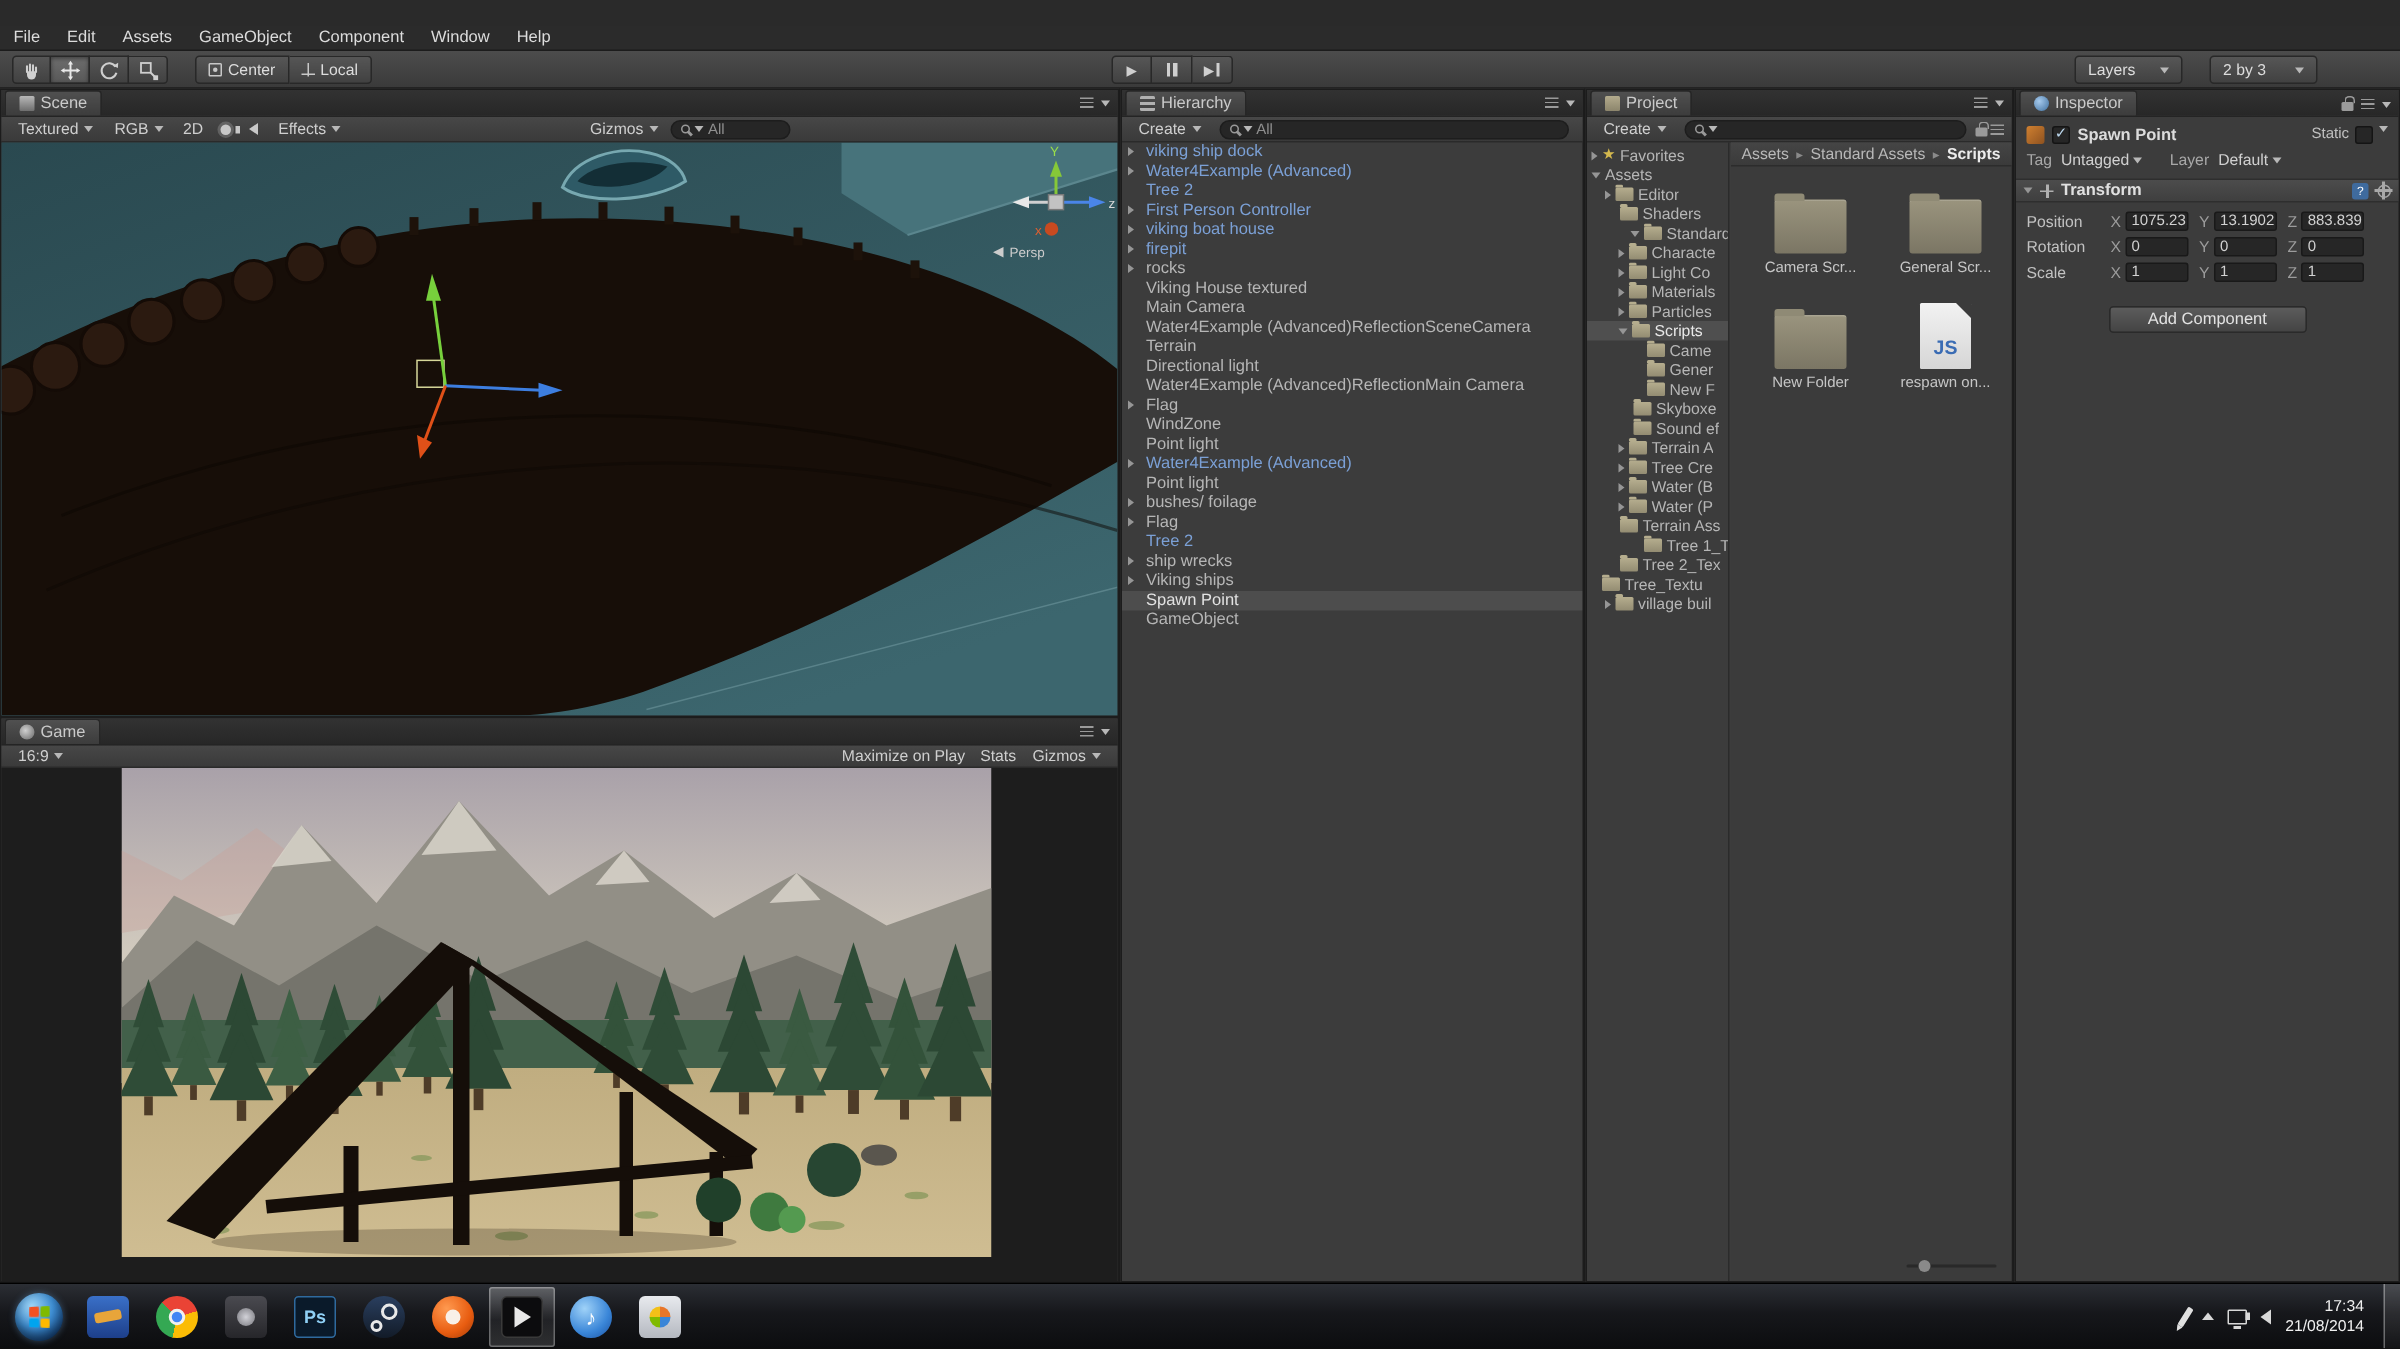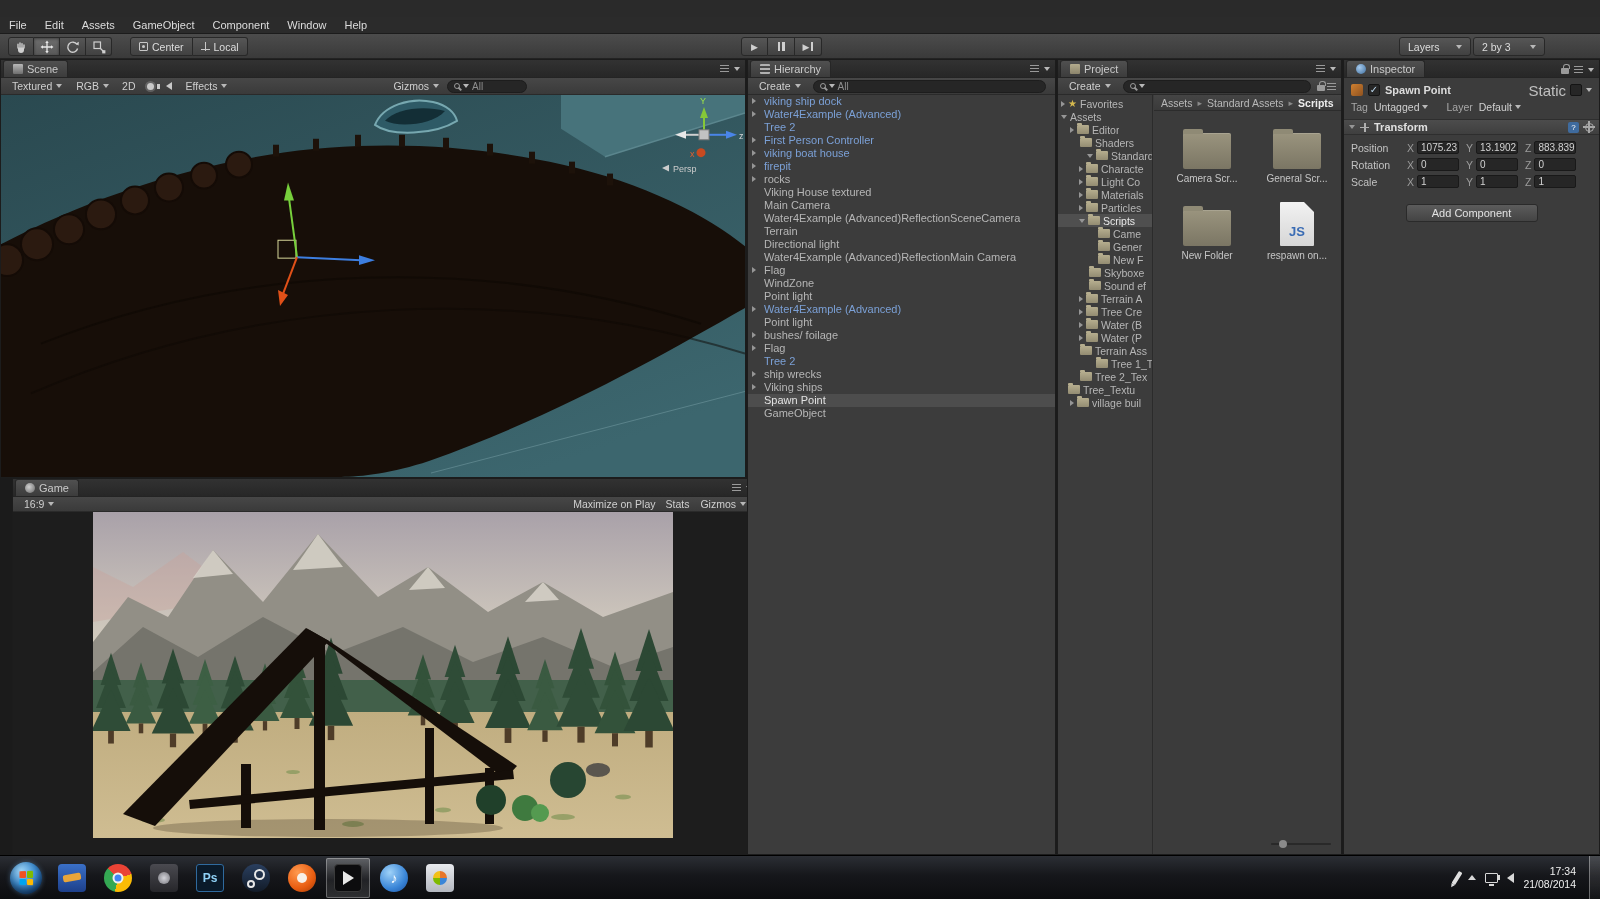--- a/index.html
+++ b/index.html
@@ -49,21 +49,21 @@
   .ico-local::after { content:""; position:absolute; left:0; top:6.5px; width:9px; height:1.5px; background:#c8c8c8; }
   .play-group { position:absolute; left:741px; top:3px; display:flex; }
   .pbtn { width:27px; height:19px; display:flex; align-items:center; justify-content:center;
           background:linear-gradient(#565656,#414141); border:1px solid #282828; border-left:none;
           color:#cfcfcf; font-size:9px; }
   .pbtn:first-child { border-left:1px solid #282828; border-radius:3px 0 0 3px; }
   .pbtn:last-child { border-radius:0 3px 3px 0; }
   .pause-ico { display:flex; gap:2px; }
   .pause-ico i { width:2.5px; height:9px; background:#cfcfcf; display:block; }
   .step-bar { width:2px; height:9px; background:#cfcfcf; margin-left:2px; display:inline-block; }
-  .right-group { position:absolute; right:55px; top:3px; display:flex; gap:2px; }
+  .right-group { position:absolute; right:55px; top:3px; display:flex; gap:18px; }
   .ddbtn { min-width:72px; height:19px; padding:0 8px; display:flex; align-items:center; justify-content:space-between;
            gap:6px; background:linear-gradient(#565656,#414141); border:1px solid #282828; border-radius:3px;
            font-size:10.5px; color:#ddd; }
 
   
   .caret { width:0; height:0; border-left:3.5px solid transparent; border-right:3.5px solid transparent;
            border-top:4px solid #b8b8b8; display:inline-block; }
   .tri { width:0; height:0; flex:none; }
   .tri-r { border-top:3.5px solid transparent; border-bottom:3.5px solid transparent; border-left:4.5px solid #969696; }
   .tri-d { border-left:3.5px solid transparent; border-right:3.5px solid transparent; border-top:4.5px solid #969696; }
@@ -72,21 +72,21 @@
   .mag::after { content:""; position:absolute; width:4px; height:1.5px; background:#999;
                 transform:rotate(45deg); right:-3px; bottom:-1px; }
   .search { height:13px; background:#262626; border:1px solid #1d1d1d; border-radius:8px;
             display:flex; align-items:center; padding:0 6px; gap:3px; }
   .sval { font-size:10px; color:#8f8f8f; }
 
   
   .workspace { position:absolute; top:59px; left:0; width:1600px; height:796px; background:#1b1b1b; }
   .panel { position:absolute; background:#3c3c3c; border:1px solid #1c1c1c; }
   .scene-panel { left:0; top:0; width:746px; height:419px; }
-  .game-panel { left:12px; top:419px; width:746px; height:377px; }
+  .game-panel { left:0; top:419px; width:746px; height:377px; }
   .hierarchy-panel { left:747px; top:0; width:309px; height:796px; }
   .project-panel { left:1057px; top:0; width:285px; height:796px; }
   .inspector-panel { left:1343px; top:0; width:257px; height:796px; }
 
   .tabbar { height:18px; background:linear-gradient(#323232,#272727); border-bottom:1px solid #242424;
             display:flex; align-items:flex-end; position:relative; }
   .tab { height:17px; display:flex; align-items:center; padding:0 9px; font-size:11px; color:#cscsc8; color:#cacaca;
          background:linear-gradient(#505050,#3c3c3c); border:1px solid #262626; border-bottom:none;
          border-radius:3px 3px 0 0; margin-left:2px; }
   .tabico { width:10px; height:10px; margin-right:4px; border-radius:1px; flex:none; }
@@ -161,21 +161,21 @@
   .zs-thumb { position:absolute; left:8px; top:0; width:8px; height:8px; background:#8a8a8a; border-radius:50%; }
 
   
   .insp-body { position:absolute; top:19px; left:0; right:0; bottom:0; font-size:11px; }
   .insp-header { height:18px; display:flex; align-items:center; gap:5px; padding:4px 7px 0 7px; }
   .go-icon { width:12px; height:12px; border-radius:2px; flex:none;
              background:linear-gradient(135deg,#d08030,#8e5220); }
   .cb { width:12px; height:12px; background:#262626; border:1px solid #141414; border-radius:2px;
         color:#bcd8ee; font-size:10px; line-height:10px; text-align:center; flex:none; }
   .go-name { font-weight:bold; color:#dcdcdc; overflow:hidden; white-space:nowrap; }
-  .static-wrap { margin-left:auto; display:flex; align-items:center; gap:4px; color:#c0c0c0; font-size:15px; }
+  .static-wrap { margin-left:auto; display:flex; align-items:flex-start; gap:4px; color:#c0c0c0; font-size:10px; }
   .tagrow { height:17px; display:flex; align-items:center; gap:4px; padding:3px 7px 0 7px;
             font-size:10.5px; color:#a8a8a8; }
   .mini-dd { display:flex; align-items:center; gap:3px; color:#d0d0d0; padding:0 2px; }
   .tagrow .lbl2 { margin-left:12px; }
   .comp-header { margin-top:5px; height:16px; background:linear-gradient(#4c4c4c,#3f3f3f);
                  border-top:1px solid #2e2e2e; border-bottom:1px solid #2e2e2e;
                  display:flex; align-items:center; gap:5px; padding:0 5px; }
   .transform-ico { width:9px; height:9px; position:relative; flex:none; }
   .transform-ico::before { content:""; position:absolute; left:4px; top:0; width:1.5px; height:9px; background:#b0b0b0; }
   .transform-ico::after { content:""; position:absolute; left:0; top:4px; width:9px; height:1.5px; background:#b0b0b0; }

